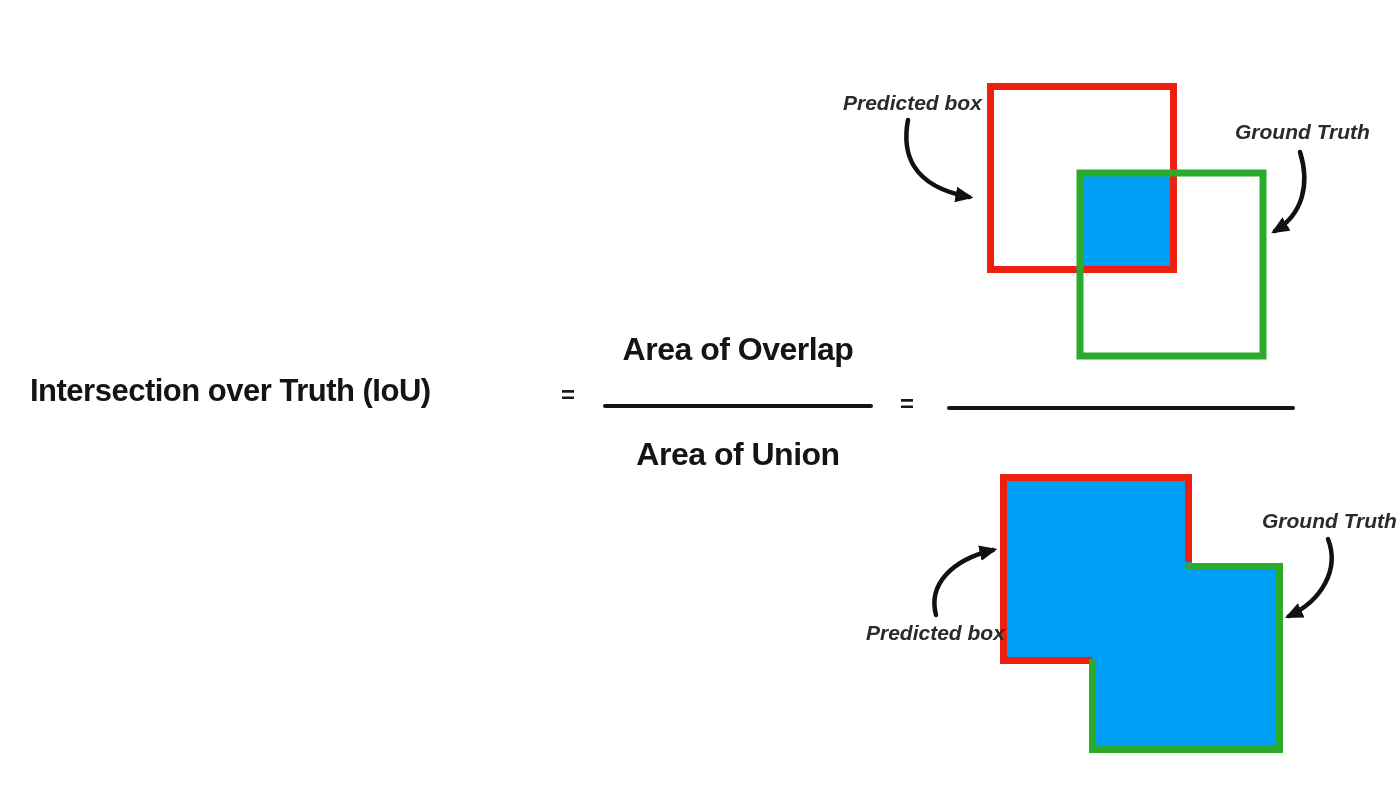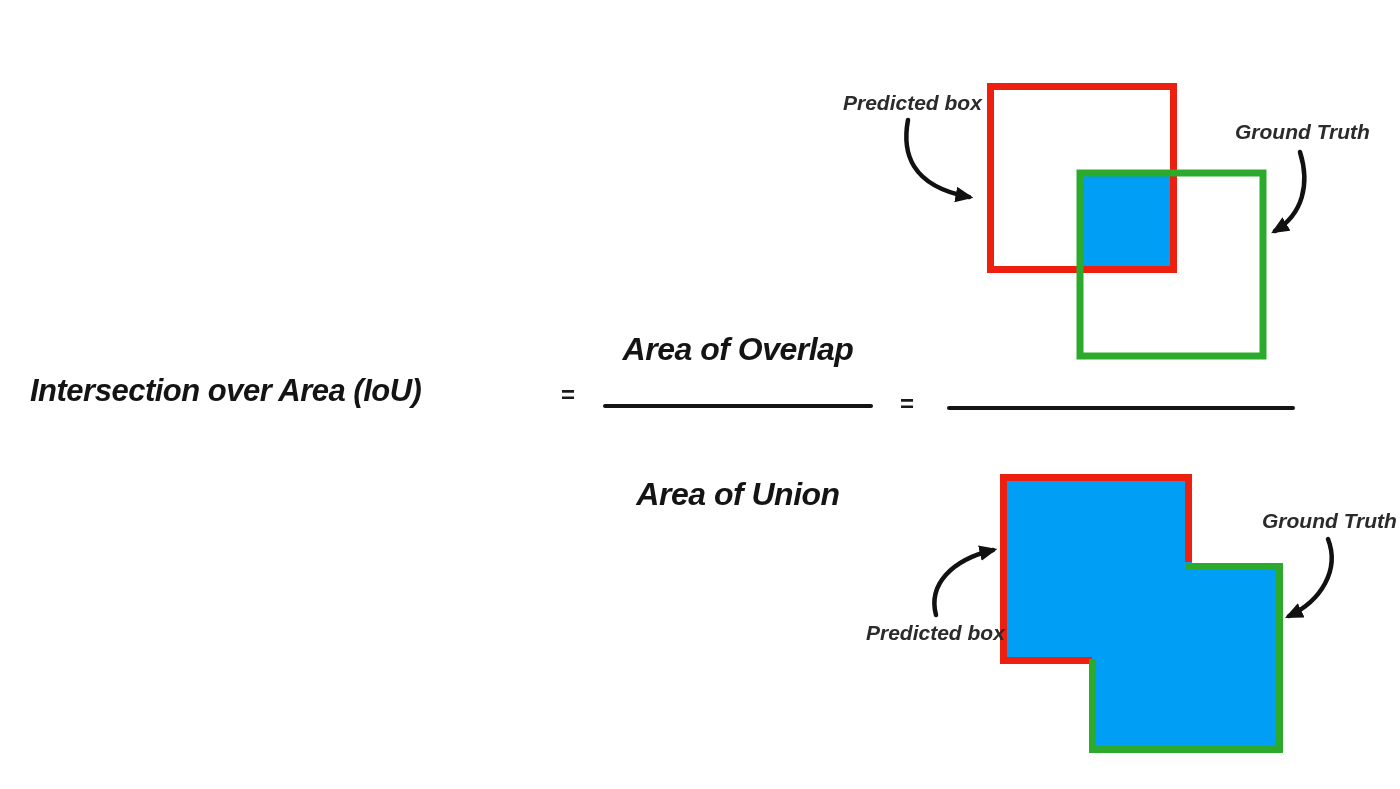--- a/index.html
+++ b/index.html
@@ -19,21 +19,20 @@
     position: absolute;
     left: 0;
     top: 0;
   }
   .txt {
     position: absolute;
     white-space: nowrap;
     color: #1a1a1a;
   }
   .formula {
-    font-style: italic;
     font-weight: 700;
     letter-spacing: -0.5px;
     color: #141414;
   }
   .title-text {
     left: 30px;
     top: 373px;
     font-size: 31px;
   }
   .numerator {
@@ -42,21 +41,20 @@
     width: 276px;
     text-align: center;
     font-size: 32px;
   }
   .denominator {
     left: 600px;
     top: 436px;
     width: 276px;
     text-align: center;
     font-size: 32px;
-    margin-top: 40px;
   }
   .equals {
     font-weight: 700;
     font-size: 24px;
     color: #1a1a1a;
   }
   .equals-1 { left: 561px; top: 381px; }
   .equals-2 { left: 900px; top: 390px; }
   .bar {
     position: absolute;
@@ -109,21 +107,21 @@
 
     <g>
       <path class="fill-blue" d="M1000,474 L1192,474 L1192,563 L1283,563 L1283,753 L1089,753 L1089,664 L1000,664 Z"></path>
       <path class="stroke-red" d="M1092,660.5 L1003.5,660.5 L1003.5,477.5 L1188.5,477.5 L1188.5,562"></path>
       <path class="stroke-green" d="M1185,566.5 L1279.5,566.5 L1279.5,749.5 L1092.5,749.5 L1092.5,659"></path>
       <path class="arrow" d="M936,615 C928,585 951,560 993,550" marker-end="url(#arrowhead)"></path>
       <path class="arrow" d="M1328,539 C1340,570 1321,601 1289,616" marker-end="url(#arrowhead)"></path>
     </g>
   </svg>
 
-  <div class="txt formula title-text">Intersection over Area (IoU)</div>
+  <div class="txt formula title-text">Intersection over Truth (IoU)</div>
 
   <div class="txt equals equals-1">=</div>
 
   <div class="txt formula numerator">Area of Overlap</div>
 
   <div class="bar fraction-bar"></div>
 
   <div class="txt formula denominator">Area of Union</div>
 
   <div class="txt equals equals-2">=</div>

